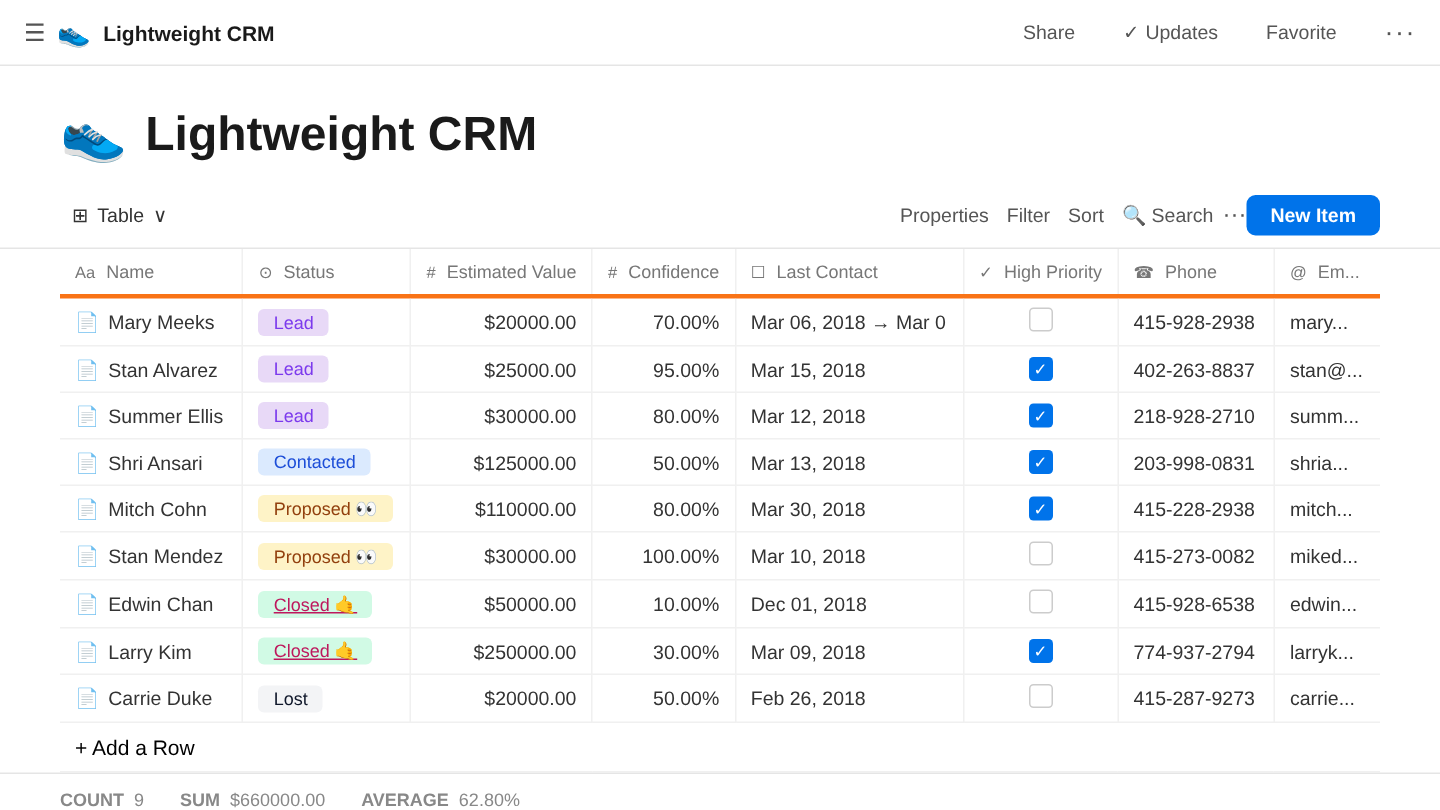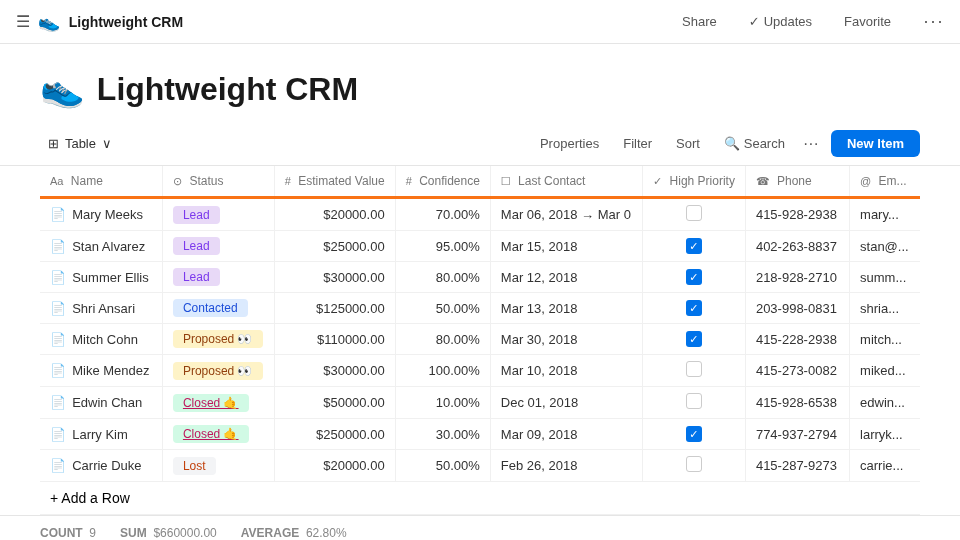--- a/index.html
+++ b/index.html
@@ -28,21 +28,21 @@
     .page-header-icon { font-size: 36px; }
     .page-header-title { font-size: 32px; font-weight: 700; }
 
     
     .toolbar {
       display: flex; align-items: center; justify-content: space-between;
       padding: 8px 40px;
       border-bottom: 1px solid #e5e5e5;
     }
     .toolbar-left { display: flex; align-items: center; gap: 4px; }
-    .toolbar-right { display: flex; align-items: center; gap: 12px; }
+    .toolbar-right { display: flex; align-items: center; gap: 0; }
     .table-view-btn {
       display: flex; align-items: center; gap: 6px;
       padding: 4px 8px; border-radius: 4px; cursor: pointer;
       font-size: 13px; font-weight: 500; color: #333;
     }
     .toolbar-action { font-size: 13px; color: #555; cursor: pointer; padding: 4px 6px; }
     .three-dots-sm { color: #555; cursor: pointer; font-size: 16px; }
     .new-item-btn {
       background: #0073ea; color: #fff; border: none;
       padding: 6px 16px; border-radius: 6px; font-size: 13px; font-weight: 600;
@@ -79,21 +79,21 @@
 
     
     .badge {
       display: inline-block; padding: 2px 10px; border-radius: 4px;
       font-size: 12px; font-weight: 500;
     }
     .badge-lead { background: #e8d9f7; color: #7c3aed; }
     .badge-contacted { background: #dbeafe; color: #1d4ed8; }
     .badge-proposed { background: #fef3c7; color: #92400e; }
     .badge-closed { background: #d1fae5; color: #be185d; text-decoration: underline; }
-    .badge-lost { background: #f3f4f6; color: #c2410c; }
+    .badge-lost { background: #f3f4f6; color: #0f172a; }
 
     
     .checkbox {
       width: 16px; height: 16px; border: 1.5px solid #ccc; border-radius: 3px;
       display: inline-block; background: #fff;
     }
     .checkbox-checked {
       width: 16px; height: 16px; border-radius: 3px;
       background: #0073ea; border: none;
       display: inline-flex; align-items: center; justify-content: center;
@@ -278,21 +278,21 @@
       <td class="col-confidence" style="text-align:right;">80.00%</td>
       <td class="col-contact">Mar 30, 2018</td>
       <td class="col-priority" style="text-align:center;"><span class="checkbox-checked">✓</span></td>
       <td class="col-phone">415-228-2938</td>
       <td class="col-email">mitch...</td>
     </tr>
         <tr>
       <td class="col-name">
         <div class="cell-name">
           <span class="doc-icon">📄</span>
-          <span>Mike Mendez</span>
+          <span>Stan Mendez</span>
         </div>
       </td>
       <td class="col-status">
         <span class="badge badge-proposed">Proposed 👀</span>
       </td>
       <td class="col-value" style="text-align:right;">$30000.00</td>
       <td class="col-confidence" style="text-align:right;">100.00%</td>
       <td class="col-contact">Mar 10, 2018</td>
       <td class="col-priority" style="text-align:center;"><span class="checkbox"></span></td>
       <td class="col-phone">415-273-0082</td>

